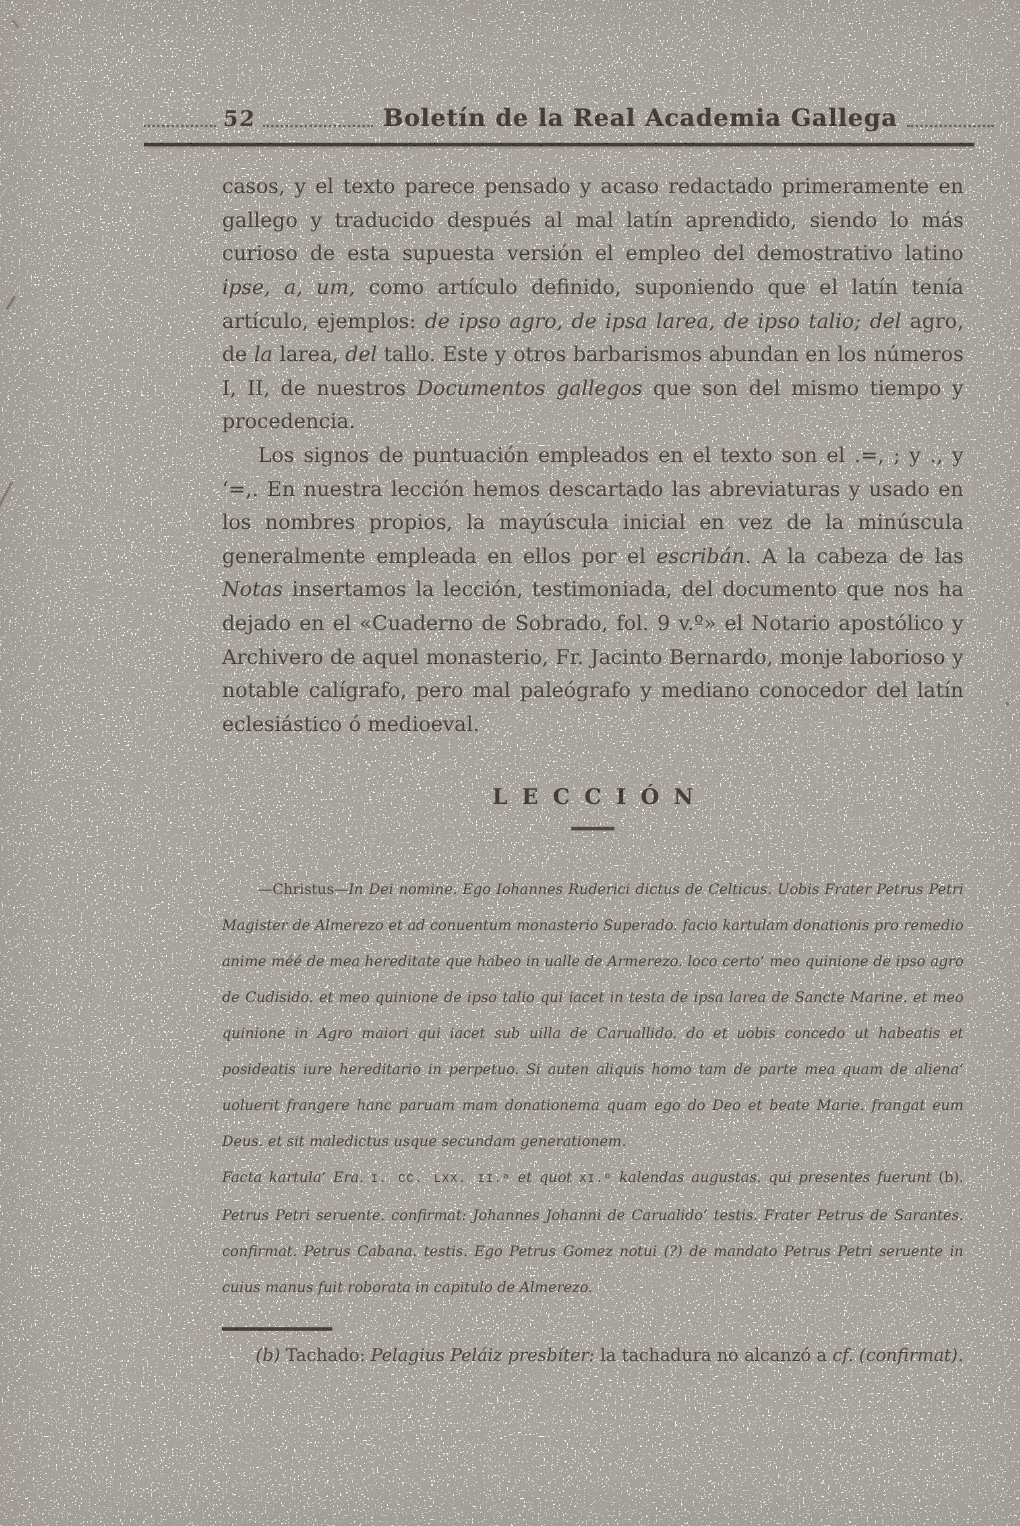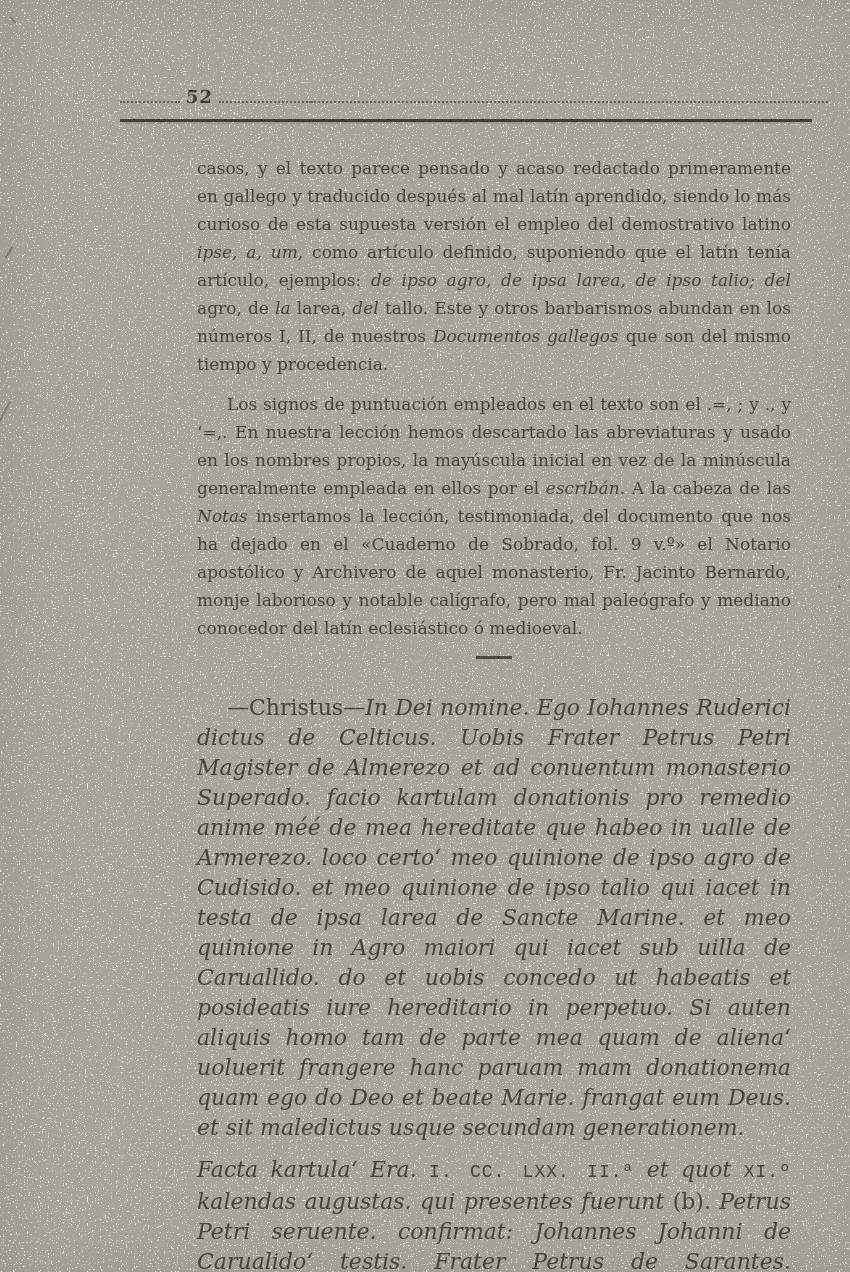--- a/index.html
+++ b/index.html
@@ -37,42 +37,42 @@
   .rule{
     position:absolute;top:119px;left:120px;width:692px;height:3px;
     background:#201c16;
     box-shadow:0 2px 0 rgba(32,28,22,0.12);
   }
 
   
   .content{
     position:absolute;top:142px;left:185px;width:618px;
   }
-  p{margin:12px;}
+  p{margin:0;}
   .body-p{
     font-size:17px;line-height:28px;
     text-align:justify;
     text-indent:30px;
   }
   .no-indent{text-indent:0;}
 
   .section-heading{
     margin:36px 0 0 0;
     text-align:center;
     font-size:18px;font-weight:700;
     letter-spacing:12px;text-indent:12px;
     color:#211d17;
   }
   .heading-dash{
     width:36px;height:3px;background:#211d17;
     margin:14px auto 0 auto;opacity:.9;
   }
 
   .leccion-p{
-    font-size:22px;line-height:30px;
+    font-size:12px;line-height:30px;
     text-align:justify;
     font-style:italic;
     margin-top:34px;
   }
   .leccion-p.indent{text-indent:30px;}
   .leccion-p + .leccion-p{margin-top:0;}
 
   .seg-i{font-style:italic;}
   .seg-rm{font-style:normal;}
   .seg-sc{font-style:normal;font-size:0.82em;letter-spacing:1px;font-family:Liberation Mono, monospace;}
@@ -96,28 +96,30 @@
 </style>
 </head>
 <body>
 
 <div class="page">
 
   <div class="header">
     <span class="lead lead-a"></span>
     <span class="pagenum">52</span>
     <span class="lead lead-b"></span>
+    <span class="journal">Boletín de la Real Academia Gallega</span>
     <span class="lead lead-c"></span>
   </div>
   <div class="rule"></div>
 
   <div class="content">
     <p class="body-p no-indent"><span>casos, y el texto parece pensado y acaso redactado primeramente en gallego y traducido después al mal latín aprendido, siendo lo más curioso de esta supuesta versión el empleo del demostrativo latino </span><span class="seg-i">ipse, a, um,</span><span> como artículo definido, suponiendo que el latín tenía artículo, ejemplos: </span><span class="seg-i">de ipso agro, de ipsa larea, de ipso talio;</span><span> </span><span class="seg-i">del</span><span> agro, de </span><span class="seg-i">la</span><span> larea, </span><span class="seg-i">del</span><span> tallo. Este y otros barbarismos abundan en los números I, II, de nuestros </span><span class="seg-i">Documentos gallegos</span><span> que son del mismo tiempo y procedencia.</span></p>
     <p class="body-p"><span>Los signos de puntuación empleados en el texto son el .=, ; y ., y ‘=,. En nuestra lección hemos descartado las abreviaturas y usado en los nombres propios, la mayúscula inicial en vez de la minúscula generalmente empleada en ellos por el </span><span class="seg-i">escribán</span><span>. A la cabeza de las </span><span class="seg-i">Notas</span><span> insertamos la lección, testimoniada, del documento que nos ha dejado en el «Cuaderno de Sobrado, fol. 9 v.º» el Notario apostólico y Archivero de aquel monasterio, Fr. Jacinto Bernardo, monje laborioso y notable calígrafo, pero mal paleógrafo y mediano conocedor del latín eclesiástico ó medioeval.</span></p>
 
+    <h2 class="section-heading">LECCIÓN</h2>
     <div class="heading-dash"></div>
 
     <p class="leccion-p indent"><span class="seg-rm">—Christus—</span><span class="seg-i">In Dei nomine. Ego Iohannes Ruderici dictus de Celticus. Uobis Frater Petrus Petri Magister de Almerezo et ad conuentum monasterio Superado. facio kartulam donationis pro remedio anime méé de mea hereditate que habeo in ualle de Armerezo. loco certo‘ meo quinione de ipso agro de Cudisido. et meo quinione de ipso talio qui iacet in testa de ipsa larea de Sancte Marine. et meo quinione in Agro maiori qui iacet sub uilla de Caruallido. do et uobis concedo ut habeatis et posideatis iure hereditario in perpetuo. Si auten aliquis homo tam de parte mea quam de aliena‘ uoluerit frangere hanc paruam mam donationema quam ego do Deo et beate Marie. frangat eum Deus. et sit maledictus usque secundam generationem.</span></p>
     <p class="leccion-p"><span class="seg-i">Facta kartula‘ Era. </span><span class="seg-sc">I. CC. LXX. II.ª</span><span class="seg-i"> et quot </span><span class="seg-sc">XI.º</span><span class="seg-i"> kalendas augustas. qui presentes fuerunt </span><span class="seg-rm">(b).</span><span class="seg-i"> Petrus Petri seruente. confirmat: Johannes Johanni de Carualido‘ testis. Frater Petrus de Sarantes. confirmat. Petrus Cabana. testis. Ego Petrus Gomez notui (?) de mandato Petrus Petri seruente in cuius manus fuit roborata in capitulo de Almerezo.</span></p>
 
     <div class="footnote-rule"></div>
     <p class="footnote"><span class="seg-i">(b)</span><span>  Tachado: </span><span class="seg-i">Pelagius Peláiz presbíter:</span><span> la tachadura no alcanzó a </span><span class="seg-i">cf. (confirmat).</span></p>
   </div>
 
   <div class="artifact a1"></div>

